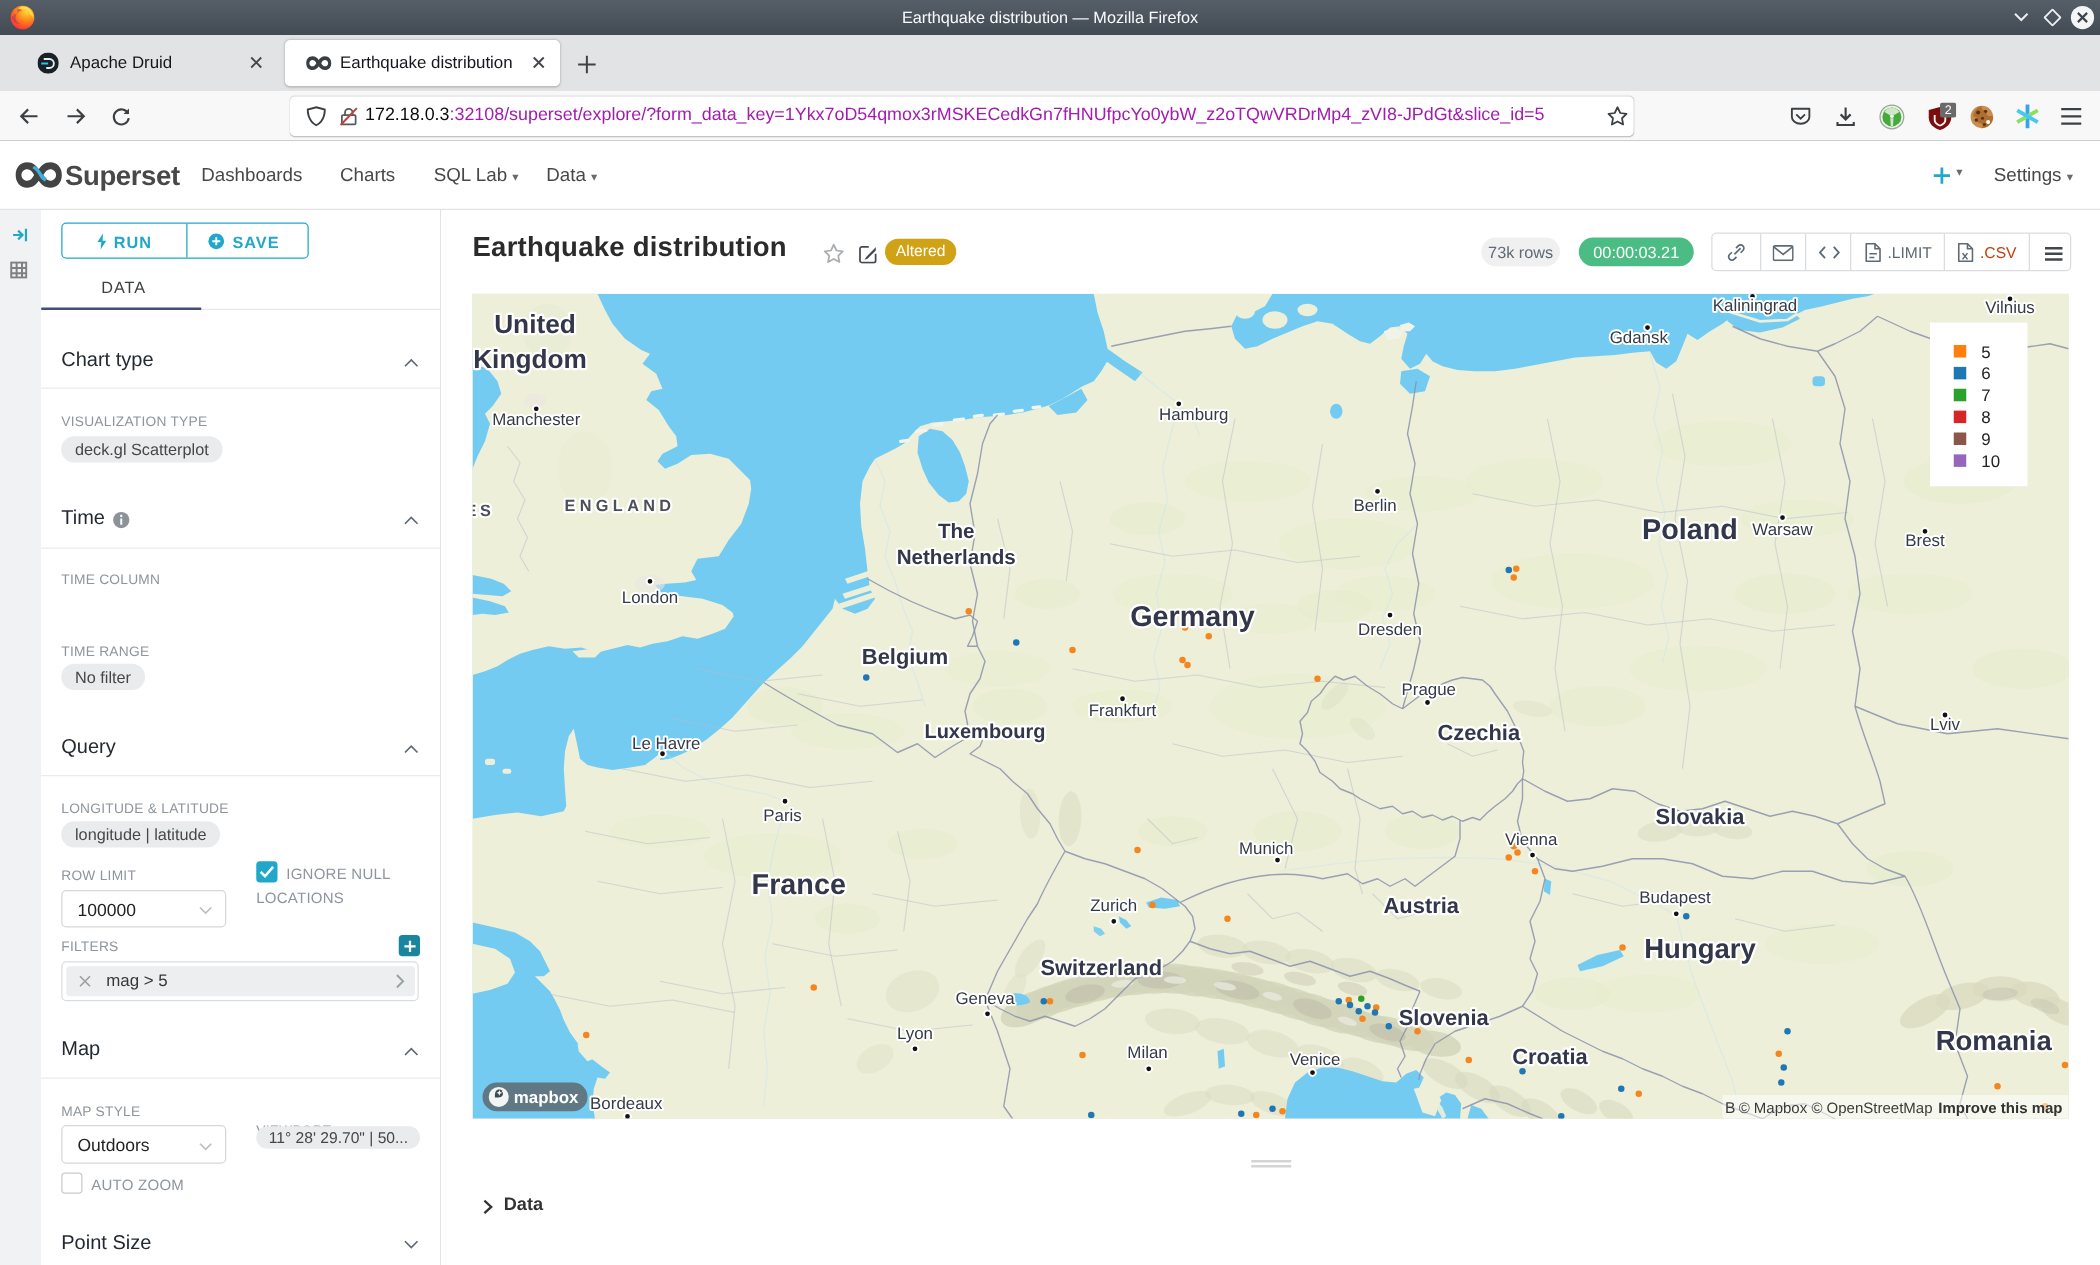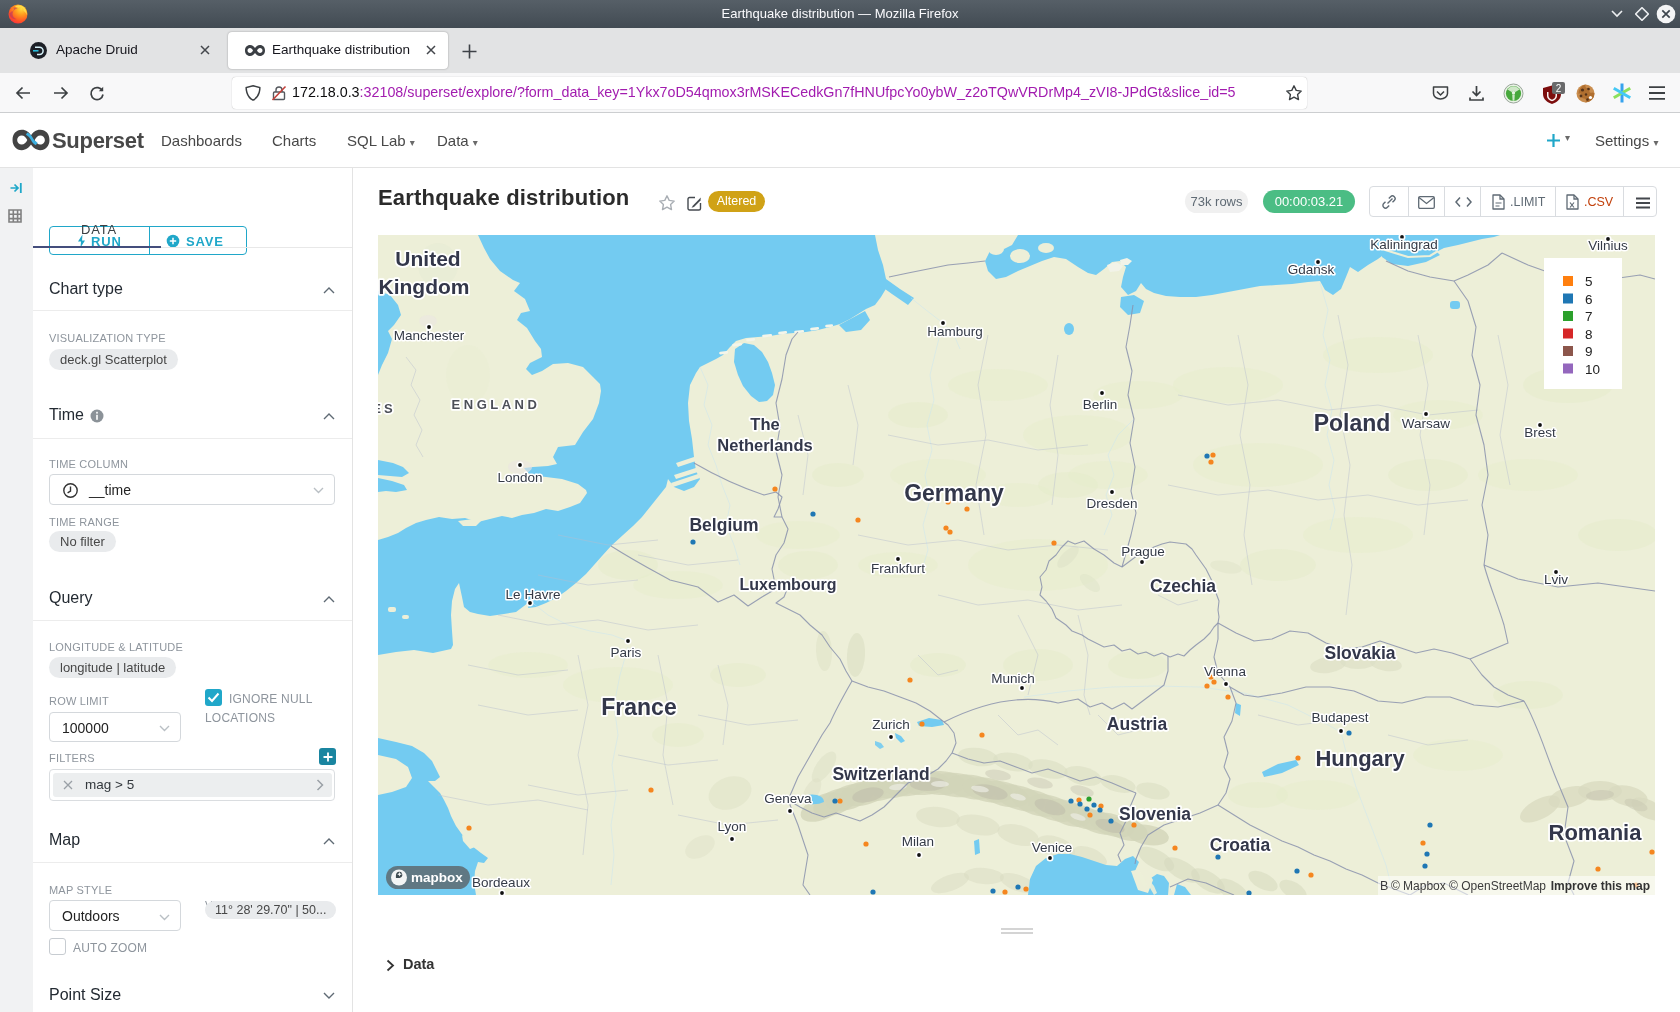--- a/index.html
+++ b/index.html
@@ -178,21 +178,21 @@
       <path d="M0.5 6 h7.5 M4.5 2.5 L8 6 l-3.5 3.5" stroke="#1fa8c9" stroke-width="1.7" fill="none"></path>
       <path d="M10.8 1 v10" stroke="#1fa8c9" stroke-width="1.8"></path>
     </svg>
   <svg class="abs" style="left:8px;top:41px" width="14" height="14" viewBox="0 0 14 14">
       <path d="M1 1 h12 v12 h-12 z M1 5.3 h12 M1 9.6 h12 M5.3 1 v12 M9.6 1 v12" stroke="#808080" stroke-width="1.6" fill="none"></path>
     </svg>
 </div>
 
 <div id="lpanel">
 
-  <div class="abs" style="left:16px;top:10px;width:198px;height:29px;border:1px solid #20a7c9;border-radius:4px;margin-top:48px;">
+  <div class="abs" style="left:16px;top:10px;width:198px;height:29px;border:1px solid #20a7c9;border-radius:4px;">
     <div class="abs" style="left:99px;top:0;width:1px;height:27px;background:#20a7c9"></div>
     <svg class="abs" style="left:25px;top:7px" width="13" height="14" viewBox="0 0 13 14">
         <path d="M7.5 0.5 L3 7.5 h3 L5.5 13.5 L10 6.5 H7 z" fill="#20a7c9"></path>
       </svg>
     <div class="abs" style="left:41px;top:7px;font-size:13px;font-weight:bold;color:#20a7c9;letter-spacing:.8px">RUN</div>
     <svg class="abs" style="left:116px;top:7px" width="14" height="14" viewBox="0 0 14 14">
         <circle cx="7" cy="7" r="6.3" fill="#20a7c9"></circle>
         <path d="M7 3.8 v6.4 M3.8 7 h6.4" stroke="#fff" stroke-width="1.5"></path>
       </svg>
     <div class="abs" style="left:136px;top:7px;font-size:13px;font-weight:bold;color:#20a7c9;letter-spacing:.8px">SAVE</div>
@@ -214,30 +214,20 @@
   <svg class="abs" style="left:57px;top:241px" width="14" height="14" viewBox="0 0 14 14">
       <circle cx="7" cy="7" r="6.5" fill="#8b9298"></circle>
       <rect x="6.2" y="5.8" width="1.6" height="5" fill="#fff"></rect>
       <rect x="6.2" y="2.8" width="1.6" height="1.8" fill="#fff"></rect>
     </svg>
   <svg class="abs" style="left:290px;top:244px" width="12" height="8" viewBox="0 0 12 8">
       <path d="M1 7 L6 2 l5 5" stroke="#5f6a74" stroke-width="1.4" fill="none"></path>
     </svg>
   <div class="abs" style="left:0;top:270px;width:319px;height:1px;background:#ececec"></div>
   <div class="seclabel abs" style="left:16px;top:290px">TIME COLUMN</div>
-  <div class="select" style="left:16px;top:306px;width:286px;height:31px">
-    <svg class="abs" style="left:13px;top:8px" width="15" height="15" viewBox="0 0 15 15">
-        <circle cx="7.5" cy="7.5" r="6.7" stroke="#333" stroke-width="1.4" fill="none"></circle>
-        <path d="M7.5 3.5 V8 L4.6 9.8" stroke="#333" stroke-width="1.4" fill="none"></path>
-      </svg>
-    <div class="abs" style="left:39px;top:7px;font-size:14px;color:#222">__time</div>
-    <svg class="abs" style="left:263px;top:12px" width="11" height="7" viewBox="0 0 11 7">
-        <path d="M1 1 l4.5 4.5 L10 1" stroke="#b9bfc4" stroke-width="1.4" fill="none"></path>
-      </svg>
-  </div>
   <div class="seclabel abs" style="left:16px;top:348px">TIME RANGE</div>
   <div class="pill abs" style="left:16px;top:363px">No filter</div>
 
   <div class="sechead abs" style="left:16px;top:421px">Query</div>
   <svg class="abs" style="left:290px;top:427px" width="12" height="8" viewBox="0 0 12 8">
       <path d="M1 7 L6 2 l5 5" stroke="#5f6a74" stroke-width="1.4" fill="none"></path>
     </svg>
   <div class="abs" style="left:0;top:452px;width:319px;height:1px;background:#ececec"></div>
   <div class="seclabel abs" style="left:16px;top:473px">LONGITUDE &amp; LATITUDE</div>
   <div class="pill abs" style="left:16px;top:489px">longitude | latitude</div>

